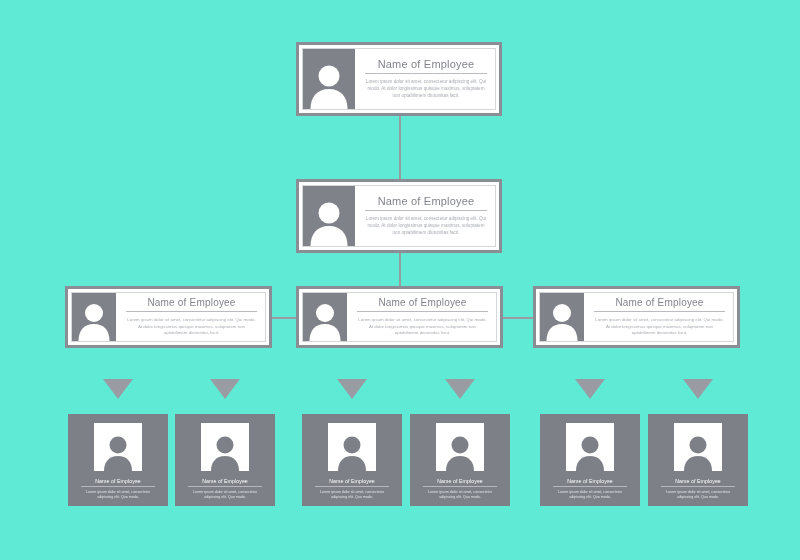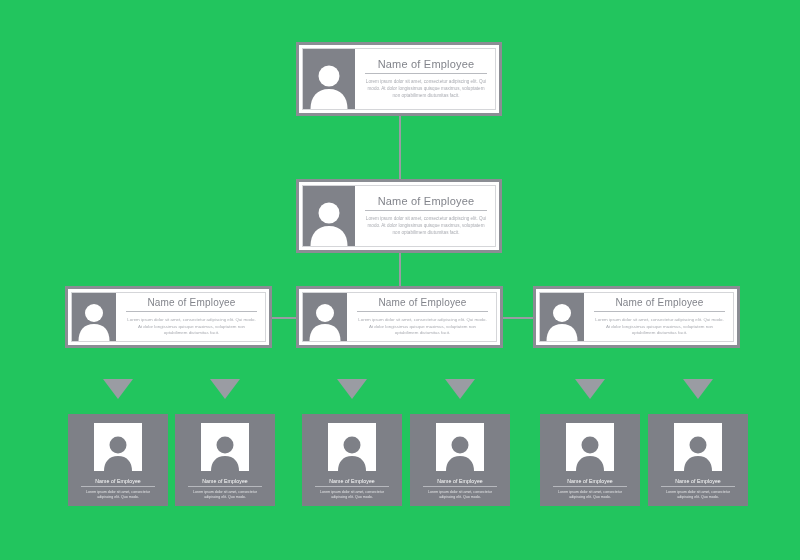--- a/index.html
+++ b/index.html
@@ -8,21 +8,21 @@
     background: #ffffff;
   }
   body {
     font-family: "Liberation Sans", sans-serif;
     -webkit-font-smoothing: antialiased;
   }
   #chart-canvas {
     position: relative;
     width: 800px;
     height: 560px;
-    background: #22c55e;
+    background: #5eead4;
     overflow: hidden;
   }
 
   
   .connector {
     position: absolute;
     background: #9a9ca3;
   }
   .connector.v { width: 2px; }
   .connector.h { height: 2px; }

